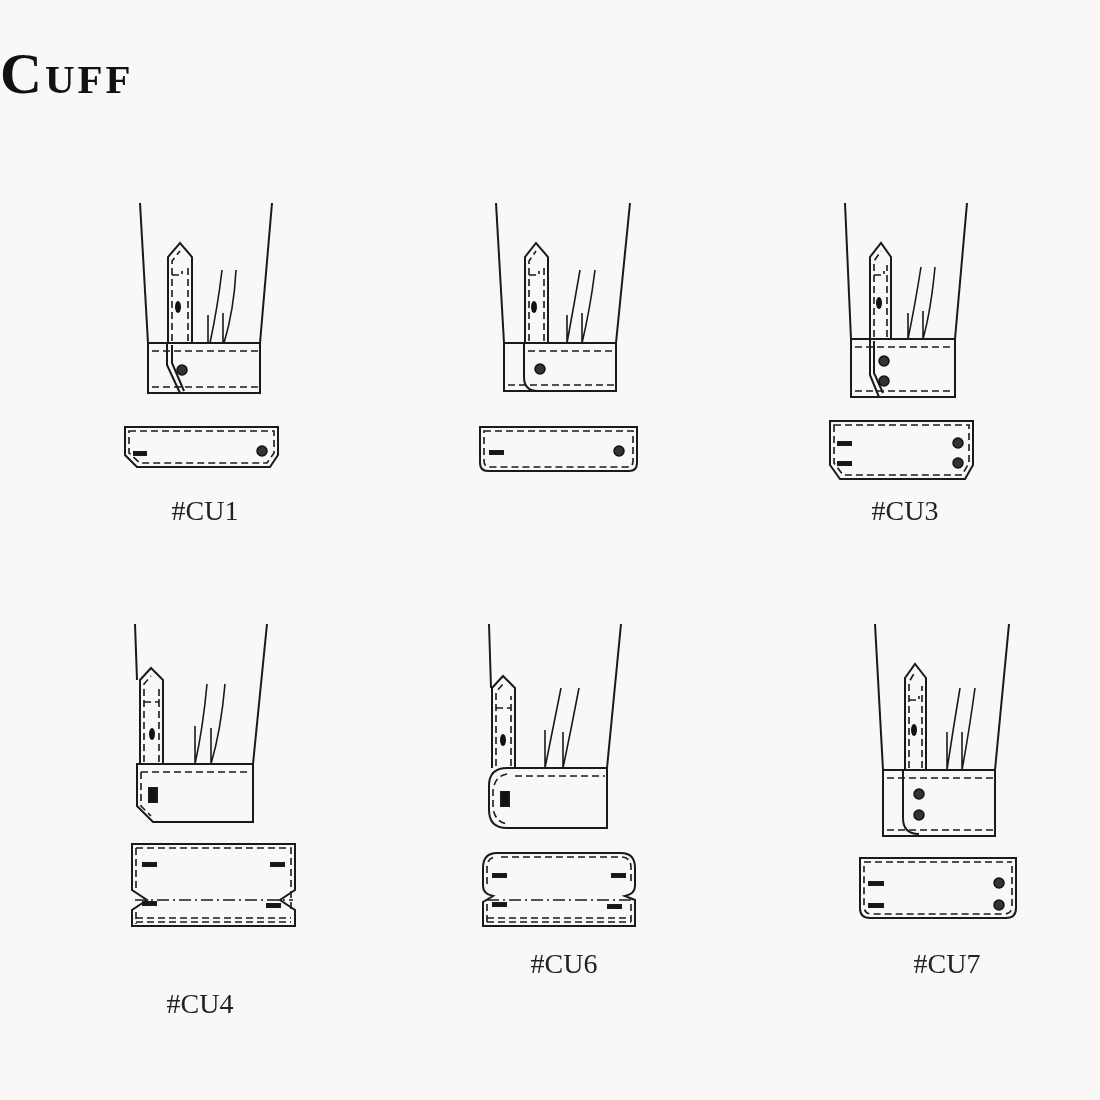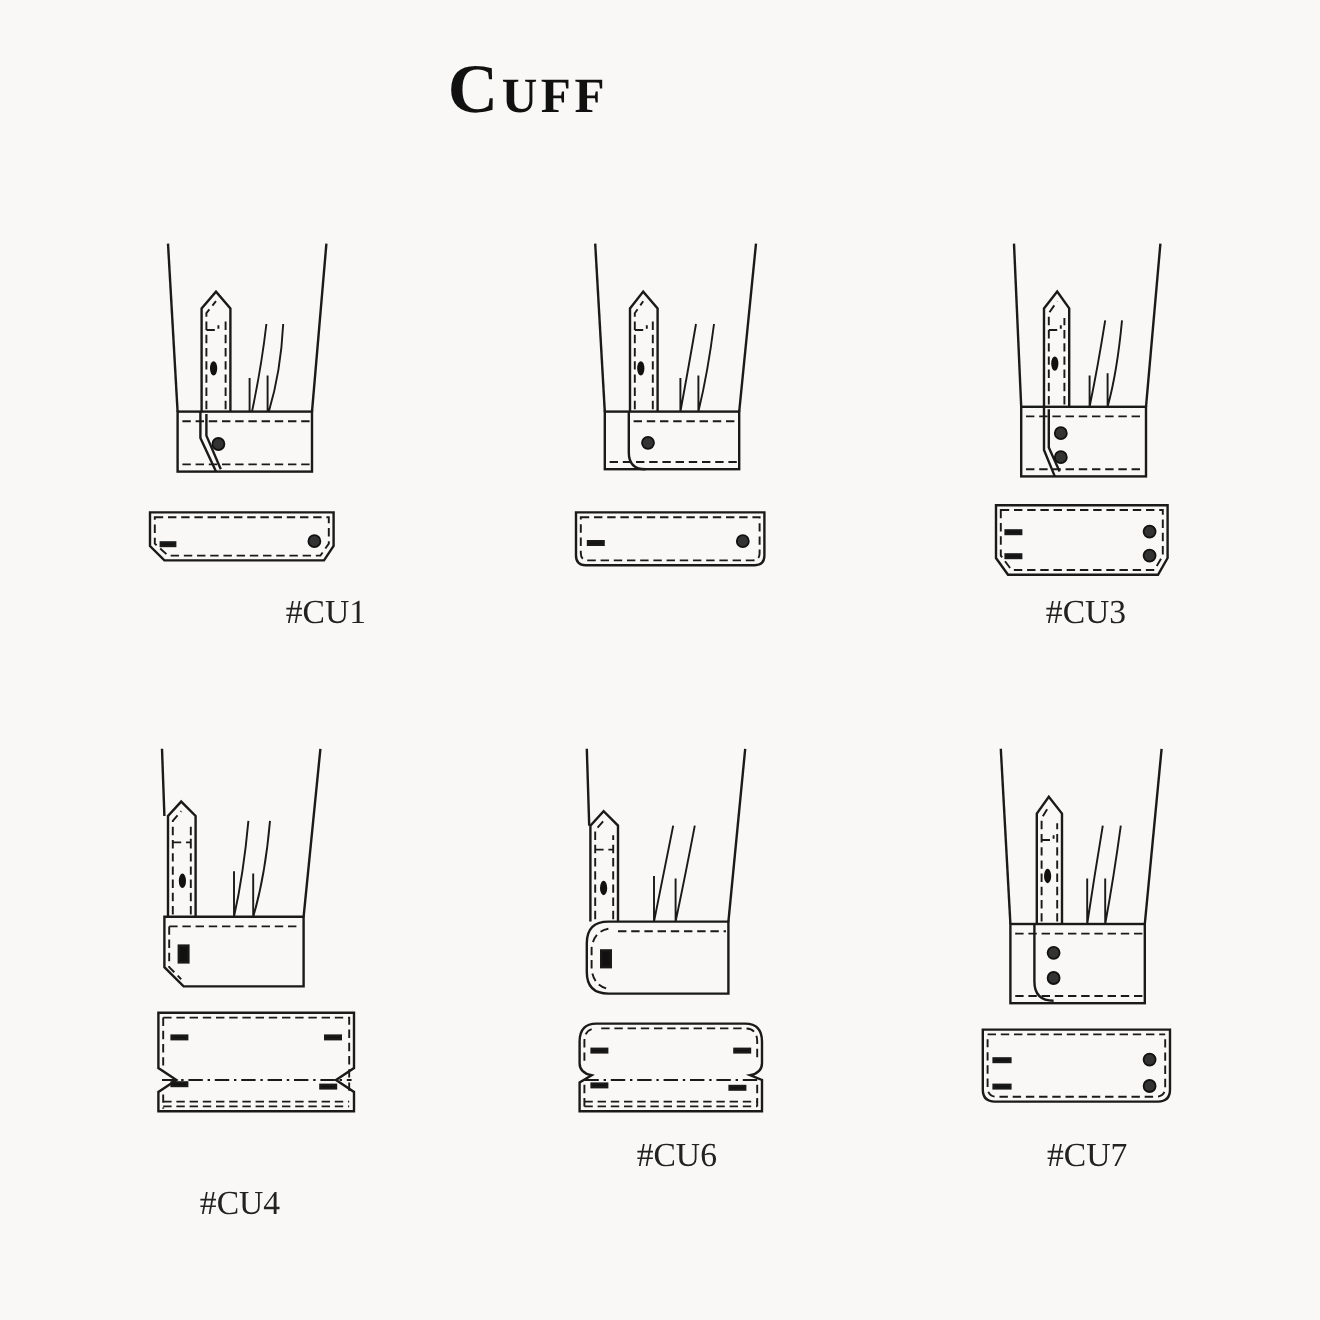--- a/index.html
+++ b/index.html
@@ -1,17 +1,17 @@
 <!DOCTYPE html>
 <html><head>
 <meta charset="utf-8">
 <style>
   html,body{margin:0;padding:0;background:#f9f8f6;}
   body{width:1100px;height:1100px;position:relative;overflow:hidden;font-family:"DejaVu Serif","Liberation Serif",serif;color:#111;}
-  .title{position:absolute;top:40px;left:0;width:880px;text-align:center;font-family:"Liberation Serif",serif;font-weight:bold;font-size:58px;letter-spacing:3px;font-variant:small-caps;}
+  .title{position:absolute;top:40px;left:0;width:880px;font-family:"Liberation Serif",serif;font-weight:bold;font-size:58px;letter-spacing:3px;font-variant:small-caps;}
   .cell{position:absolute;width:200px;height:380px;}
   .cell svg{position:absolute;left:0;top:0;}
   .label{position:absolute;width:200px;text-align:center;font-family:"Liberation Serif",serif;font-size:28px;color:#222;}
   svg line, svg path, svg rect, svg polyline, svg polygon{fill:none;stroke:#1a1a1a;stroke-width:2;}
   .d{stroke-dasharray:7 4;stroke-width:1.6;}
   .dd{stroke-dasharray:12 4 2 4;stroke-width:1.6;}
   .thin{stroke-width:1.6;}
   .fill{fill:#111 !important;}
   .btn{fill:#333 !important;stroke:#111;stroke-width:1.5;}
 </style>
@@ -31,21 +31,21 @@
     <rect x="38" y="148" width="112" height="50"></rect>
       <line class="d" x1="42" y1="156" x2="148" y2="156"></line>
       <line class="d" x1="42" y1="192" x2="148" y2="192"></line>
     <path d="M57 148 V170 L70 198 M62 150 V168 L74 196"></path>
     <circle class="btn" cx="72" cy="175" r="5"></circle>
     <path d="M15 232 H168 V260 L160 272 H27 L15 260 Z"></path>
     <path class="d" d="M19 236 H164 V258 L157 268 H30 L19 258 Z"></path>
     <rect class="fill" x="24" y="257" width="12" height="3"></rect>
       <circle class="btn" cx="152" cy="256" r="5"></circle>
   </svg>
-  <div class="label" style="top:300px;left:-5px;text-align:right;">#CU1</div>
+  <div class="label" style="top:300px;left:-5px;">#CU1</div>
 </div>
 
 <div class="cell" style="left:470px;top:195px;">
   <svg width="200" height="310">
     <line x1="26" y1="8" x2="34" y2="148"></line>
       <line x1="160" y1="8" x2="146" y2="148"></line>
     <path d="M55 148 V62 L66 48 L78 62 V148"></path>
       <path class="d" d="M59 146 V66 L66 56 M74 146 V70 M59 80 H69 V76"></path>
     <ellipse class="fill" cx="64" cy="112" rx="3" ry="6"></ellipse>
     <path class="thin" d="M97 148 Q104 110 110 75 M112 148 Q120 115 125 75 M97 148 V120 M112 148 V118"></path>
@@ -123,21 +123,21 @@
     <path class="d" d="M36 239 H156 Q166 239 166 250 V266 M22 266 V250 Q22 239 32 239 M22 286 V306 M166 286 V306 M22 300 H166 M22 304 H166"></path>
     <line class="dd" x1="22" y1="282" x2="168" y2="282"></line>
     <rect class="fill" x="28" y="256" width="13" height="3"></rect>
       <rect class="fill" x="147" y="256" width="13" height="3"></rect>
     <rect class="fill" x="28" y="285" width="13" height="3"></rect>
       <rect class="fill" x="143" y="287" width="13" height="3"></rect>
   </svg>
   <div class="label" style="top:330px;left:-1px;">#CU6</div>
 </div>
 
-<div class="cell" style="left:810px;top:618px;">
+<div class="cell" style="left:851px;top:618px;">
   <svg width="200" height="320">
     <line x1="24" y1="6" x2="32" y2="152"></line><line x1="158" y1="6" x2="144" y2="152"></line>
     <path d="M54 152 V60 L64 46 L75 60 V152"></path><path class="d" d="M58 150 V64 L64 54 M71 150 V68 M58 82 H68 V78"></path>
     ellipse
     <ellipse class="fill" cx="63" cy="112" rx="3" ry="6"></ellipse>
     <path class="thin" d="M96 152 Q102 112 109 70 M111 152 Q118 114 124 70 M96 152 V114 M111 152 V114"></path>
     <rect x="32" y="152" width="112" height="66"></rect><line class="d" x1="36" y1="160" x2="142" y2="160"></line><line class="d" x1="36" y1="212" x2="142" y2="212"></line>
     <path d="M52 152 V200 Q52 216 68 216"></path>
     <circle class="btn" cx="68" cy="176" r="5"></circle><circle class="btn" cx="68" cy="197" r="5"></circle>
     <path d="M9 240 H165 V290 Q165 300 155 300 H19 Q9 300 9 290 Z"></path>

